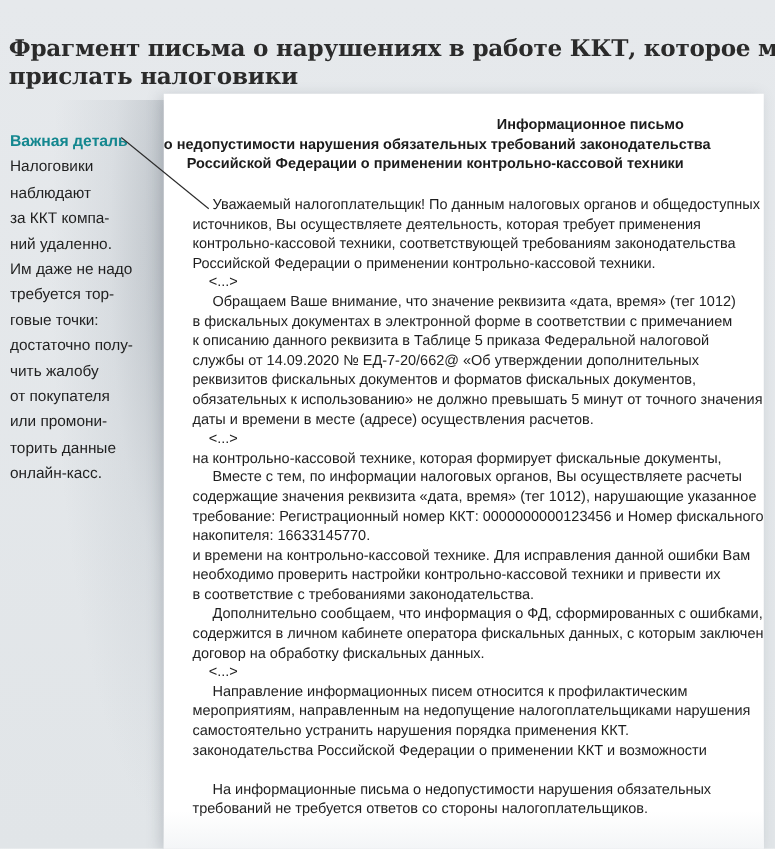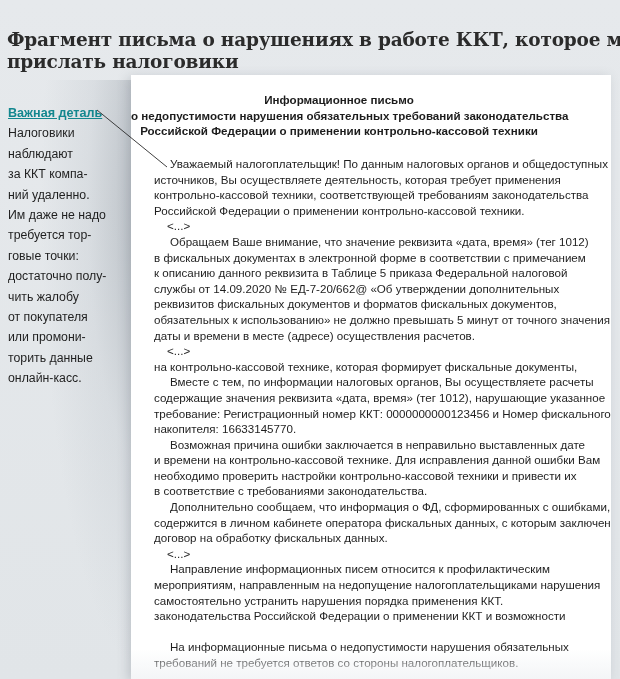--- a/index.html
+++ b/index.html
@@ -42,21 +42,20 @@
       top: 103px;
       width: 110px;
       font-size: 12.3px;
       line-height: 20.4px;
       color: #1f1f1f;
     }
     .sidebar-heading {
       color: #13878f;
       font-weight: bold;
       font-size: 12.6px;
-      text-decoration: underline;
     }
     .sidebar-line {
       display: block;
       white-space: nowrap;
     }
     .callout-line {
       position: absolute;
       left: 0;
       top: 0;
       width: 620px;
@@ -78,21 +77,21 @@
       bottom: 0;
       width: 100%;
       height: 30px;
       background: linear-gradient(180deg, rgba(255,255,255,0) 0%, rgba(242,244,246,0.9) 100%);
     }
     .letter-heading {
       position: absolute;
       left: 0;
       top: 17px;
       width: 416px;
-      text-align: center;
+      text-align: right;
       font-weight: bold;
       font-size: 11.6px;
       line-height: 15.6px;
       color: #1c1c1c;
     }
     .letter-body {
       position: absolute;
       left: 23px;
       top: 81px;
       width: 450px;
@@ -174,21 +173,20 @@
 
     <p class="para">
       <span class="line">на контрольно-кассовой технике, которая формирует фискальные документы,</span>
       <span class="line indent">Вместе с тем, по информации налоговых органов, Вы осуществляете расчеты</span>
       <span class="line">содержащие значения реквизита «дата, время» (тег 1012), нарушающие указанное</span>
       <span class="line">требование: Регистрационный номер ККТ: 0000000000123456 и Номер фискального</span>
       <span class="line">накопителя: 16633145770.</span>
     </p>
 
     <p class="para">
-      <span class="line indent">Возможная причина ошибки заключается в неправильно выставленных дате</span>
       <span class="line">и времени на контрольно-кассовой технике. Для исправления данной ошибки Вам</span>
       <span class="line">необходимо проверить настройки контрольно-кассовой техники и привести их</span>
       <span class="line">в соответствие с требованиями законодательства.</span>
     </p>
 
     <p class="para">
       <span class="line indent">Дополнительно сообщаем, что информация о ФД, сформированных с ошибками,</span>
       <span class="line">содержится в личном кабинете оператора фискальных данных, с которым заключен</span>
       <span class="line">договор на обработку фискальных данных.</span>
     </p>

